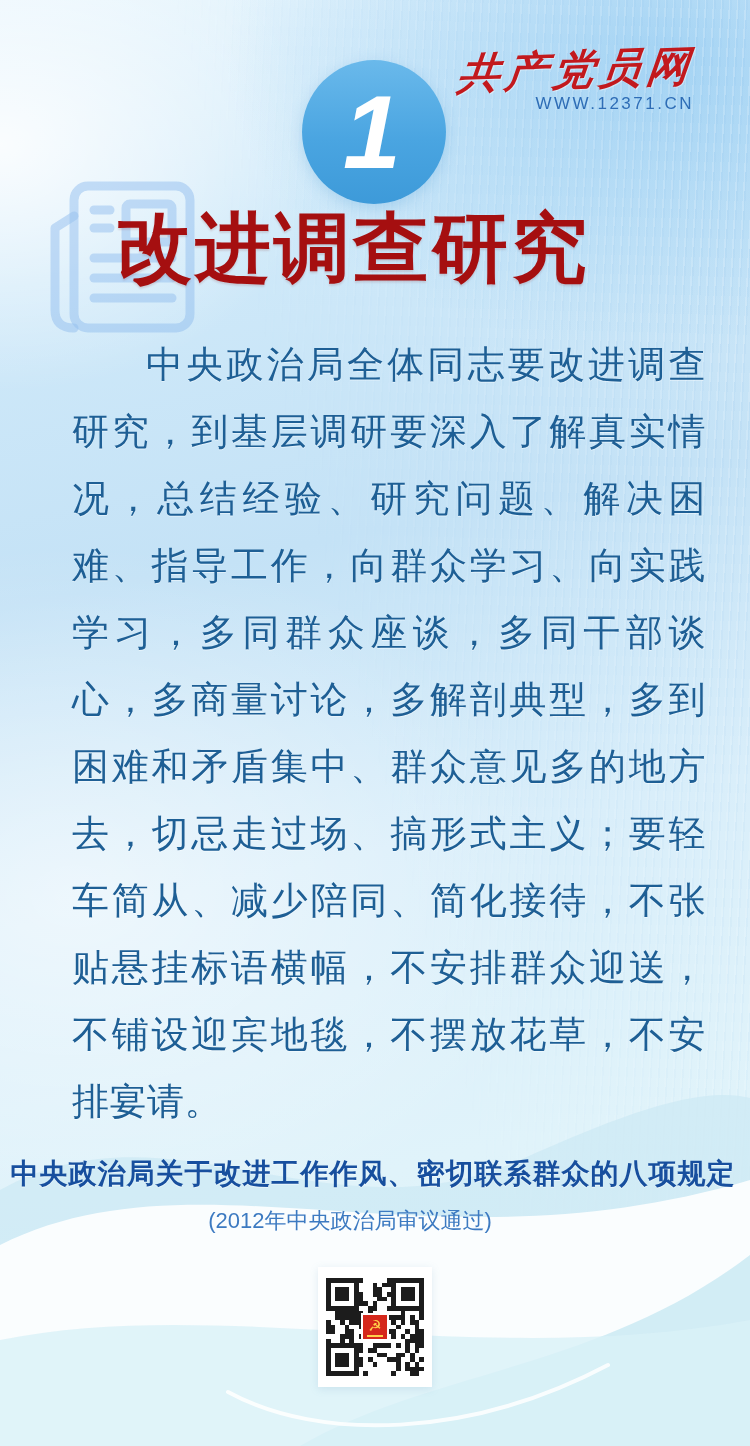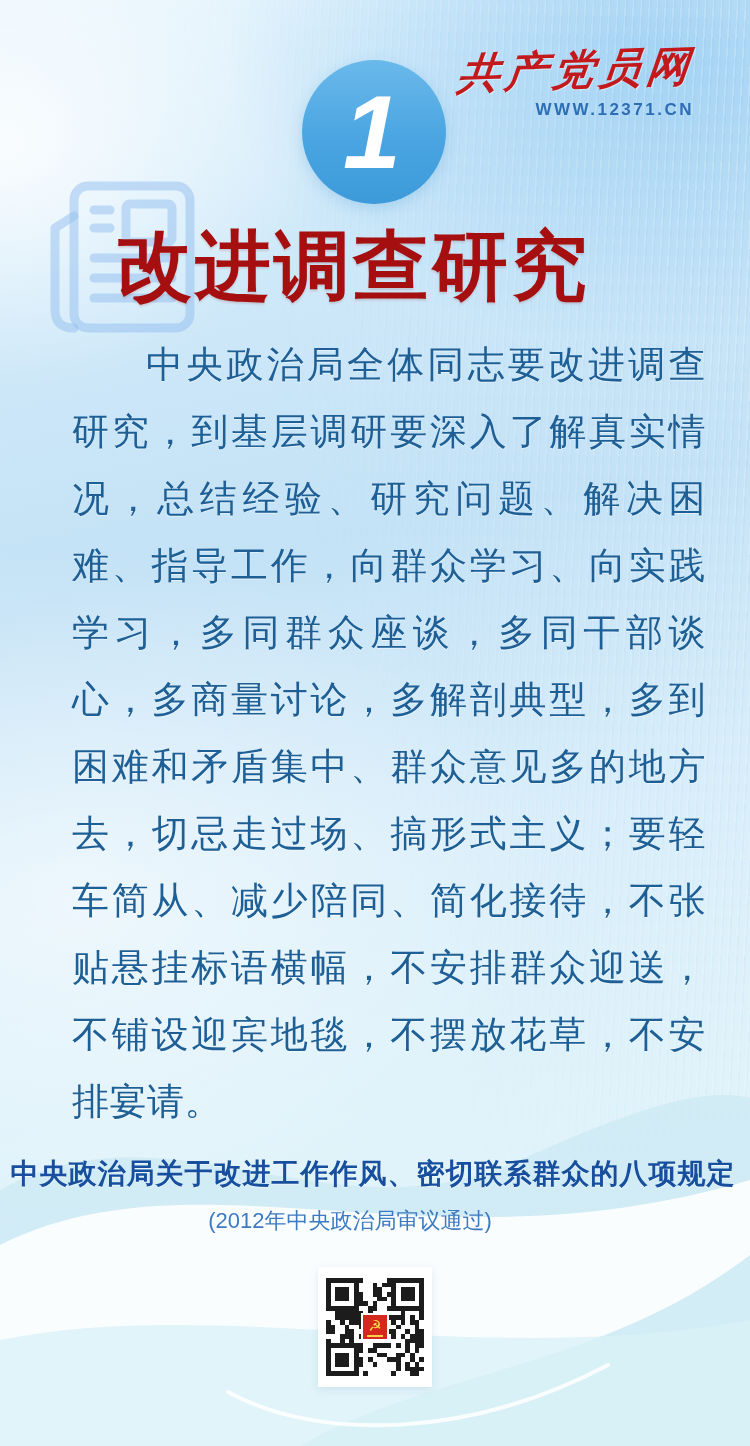--- a/index.html
+++ b/index.html
@@ -26,41 +26,41 @@
 
   
   .logo{position:absolute; top:38px; right:56px; text-align:right;}
   .logo-name{
     font-family:"Liberation Serif", serif; font-weight:bold; font-style:italic;
     font-size:42px; letter-spacing:5px; color:#c2191d;
     transform:skewX(-8deg) rotate(-2deg); transform-origin:right center;
     text-shadow:1px 1px 0 rgba(255,255,255,.4);
   }
   .logo-url{
-    margin-top:6px; font-size:17px; font-weight:bold; letter-spacing:2.5px; color:#2e6db6;
+    font-size:17px; font-weight:normal; letter-spacing:2.5px; color:#2e6db6;
   }
 
   
   .badge{
     position:absolute; left:302px; top:60px; width:144px; height:144px; border-radius:50%;
     background:linear-gradient(180deg,#6ab9eb 0%, #4aa5e1 55%, #3d9ad9 100%);
     display:flex; align-items:center; justify-content:center;
     box-shadow:0 4px 14px rgba(70,150,210,.25);
   }
   .badge-num{
     color:#fff; font-size:104px; font-weight:bold; font-style:italic;
     line-height:1; transform:translateX(-2px); font-family:"Liberation Sans", sans-serif;
   }
 
   
   .news-icon{position:absolute; left:48px; top:178px; width:148px; height:156px; opacity:.85;}
 
   
   .main-title{
-    position:absolute; left:116px; top:224px; width:620px;
+    position:absolute; left:116px; top:206px; width:620px;
     font-size:76px; font-weight:900; letter-spacing:3px; line-height:1.1;
     color:#a50f10; text-shadow:0 2px 2px rgba(120,30,30,.15);
     font-family:"Liberation Sans", sans-serif; white-space:nowrap;
   }
 
   
   .body-text{
     position:absolute; left:72px; top:331px; width:634px;
     font-size:37px; line-height:67px; letter-spacing:.5px;
     color:#1e5f95; text-align:justify; text-indent:2em;

